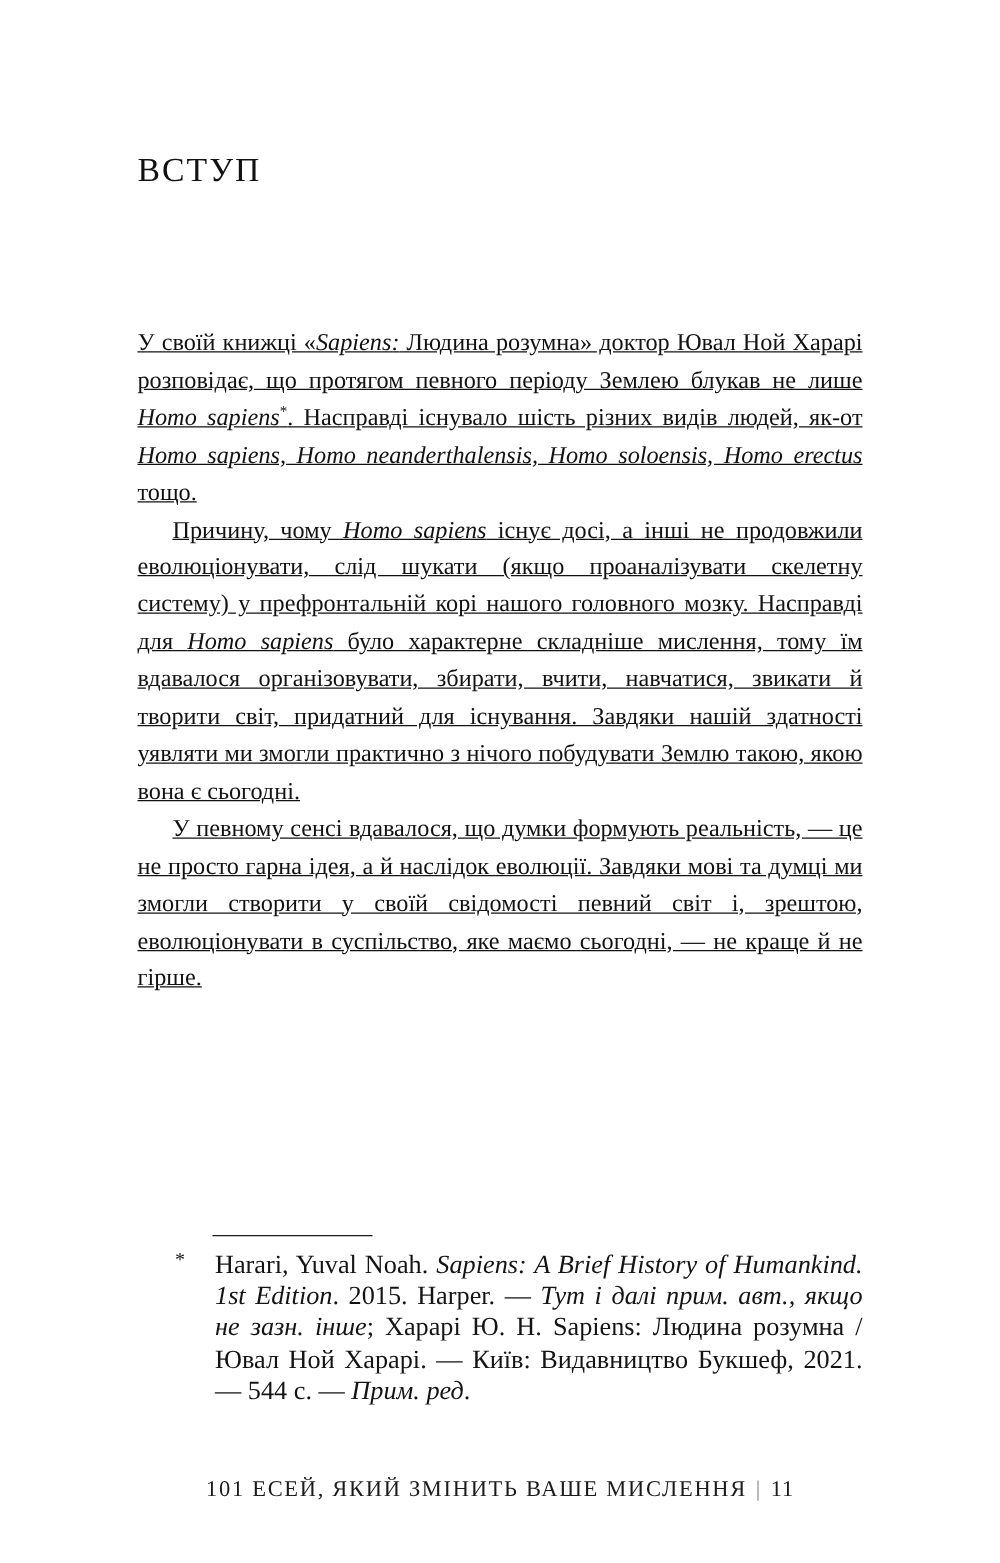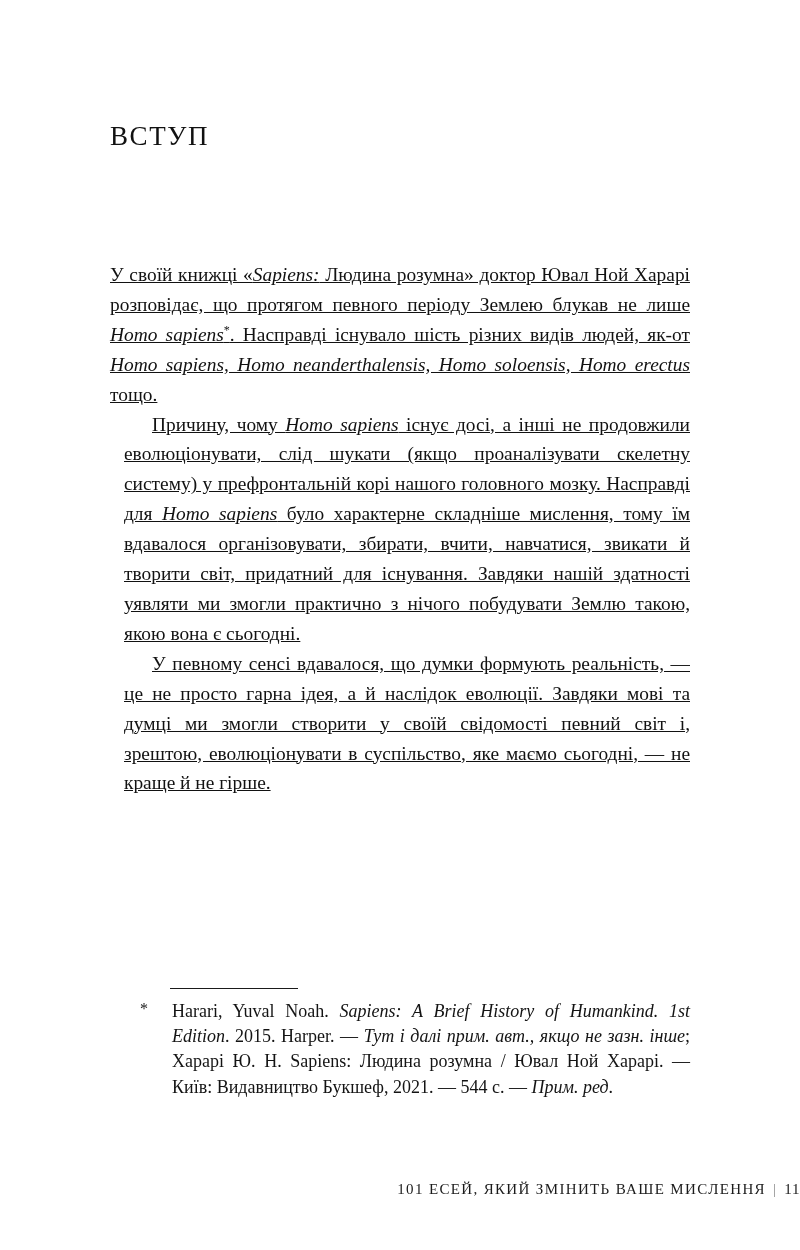--- a/index.html
+++ b/index.html
@@ -50,21 +50,20 @@
     margin: 0;
     font-size: 19.4px;
     line-height: 29.9px;
     text-align: justify;
     text-justify: inter-word;
     color: #121212;
     hyphens: manual;
   }
   .para + .para {
     text-indent: 28px;
-    margin-left: 14px;
   }
 
   .para i, .para em {
     font-style: italic;
   }
 
   sup.fn-marker {
     font-size: 0.62em;
     vertical-align: super;
     line-height: 0;
@@ -94,37 +93,37 @@
     position: absolute;
     left: 0;
     top: 13px;
     font-size: 16px;
     line-height: 1;
     color: #1a1a1a;
   }
   .footnote-text {
     margin: 0;
     padding-left: 32px;
-    font-size: 18px;
+    font-size: 21px;
     line-height: 25.2px;
     text-align: justify;
     color: #141414;
   }
   .footnote-text i, .footnote-text em {
     font-style: italic;
   }
 
   
   .running-footer {
     position: absolute;
     left: 0;
     top: 1181px;
     width: 800px;
-    text-align: right;
-    font-size: 15px;
+    text-align: center;
+    font-size: 18px;
     letter-spacing: 1.35px;
     color: #1b1b1b;
     white-space: nowrap;
   }
   .running-footer .sep {
     display: inline-block;
     padding: 0 7px;
     color: #8a8a8a;
   }
   .running-footer .pagenum {

